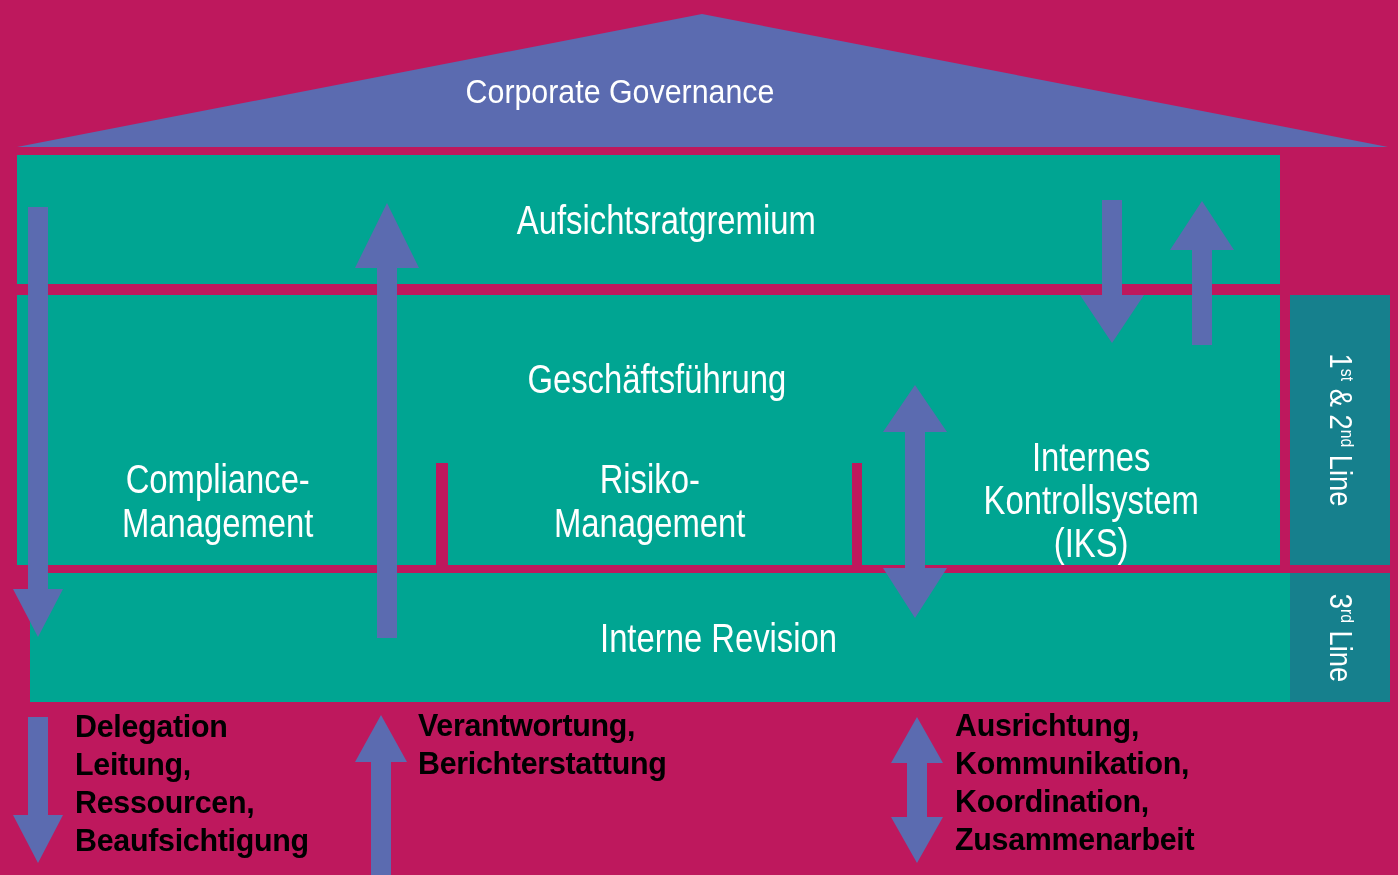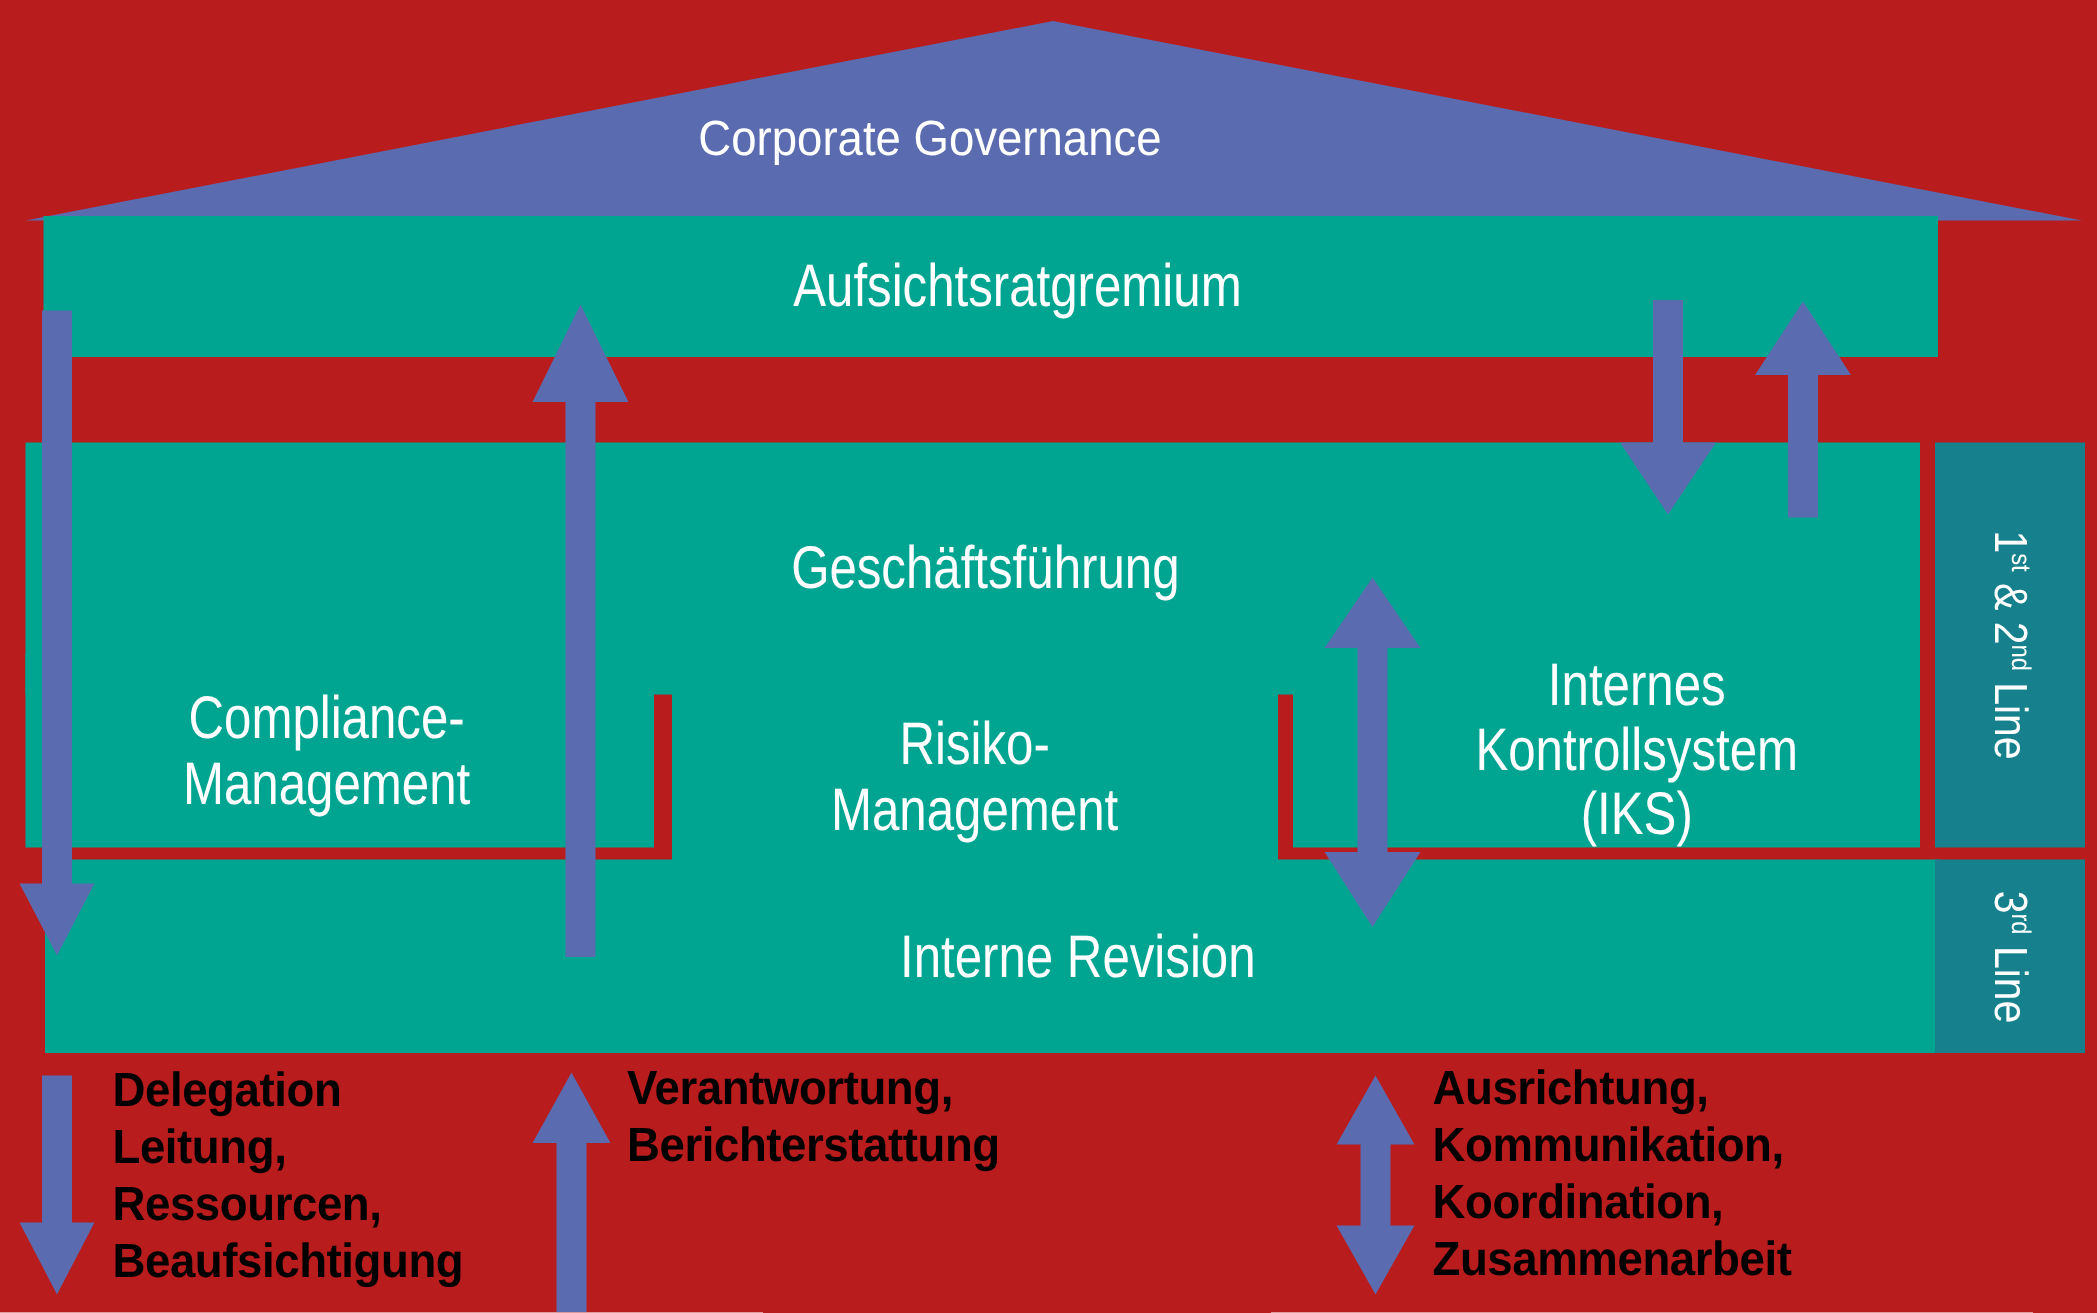--- a/index.html
+++ b/index.html
@@ -1,17 +1,17 @@
 <!DOCTYPE html>
 <html><head>
 <meta charset="utf-8">
 <style>
   html,body{margin:0;padding:0;background:#ffffff;}
   #stage{
-    position:relative;width:1398px;height:875px;background:#b91c1c;overflow:hidden;
+    position:relative;width:1398px;height:875px;background:#be185d;overflow:hidden;
     font-family:"Liberation Sans","DejaVu Sans",sans-serif;
   }
   #stage svg{position:absolute;left:0;top:0;}
   .box{
     position:absolute;background:#00A592;color:#ffffff;
     display:flex;align-items:center;justify-content:center;
   }
   .box-label{
     font-size:40px;line-height:44px;font-weight:400;text-align:center;
     transform:scaleX(0.82);transform-origin:center center;white-space:pre-line;
@@ -45,33 +45,33 @@
 
 <div id="stage">
 
   <svg id="roof-layer" width="1398" height="875" viewBox="0 0 1398 875">
     <polygon points="17,147 702,14 1388,147" fill="#5B6BB0"></polygon>
   </svg>
   <div class="roof-title">Corporate Governance</div>
 
   <div class="boxes">
 
-    <div class="box" style="left:17px;top:144px;width:1263px;height:94px;padding-left:36px;box-sizing:border-box;margin-left:12px;">
+    <div class="box" style="left:17px;top:155px;width:1263px;height:129px;padding-left:36px;box-sizing:border-box;">
       <div class="box-label">Aufsichtsratgremium</div>
     </div>
 
     <div class="box" style="left:17px;top:295px;width:1263px;height:168px;padding-left:16px;box-sizing:border-box;">
       <div class="box-label">Geschäftsführung</div>
     </div>
 
     <div class="box" style="left:17px;top:436px;width:419px;height:129px;padding-right:18px;box-sizing:border-box;">
       <div class="box-label">Compliance-
 Management</div>
     </div>
-    <div class="box" style="left:448px;top:436px;width:404px;height:129px;margin-top:17px;">
+    <div class="box" style="left:448px;top:436px;width:404px;height:129px;">
       <div class="box-label">Risiko-
 Management</div>
     </div>
     <div class="box" style="left:862px;top:436px;width:418px;height:129px;padding-left:40px;box-sizing:border-box;">
       <div class="box-label small-lh">Internes
 Kontrollsystem
 (IKS)</div>
     </div>
 
     <div class="box" style="left:17px;top:573px;width:1263px;height:129px;padding-left:114px;box-sizing:border-box;margin-left:13px;">

